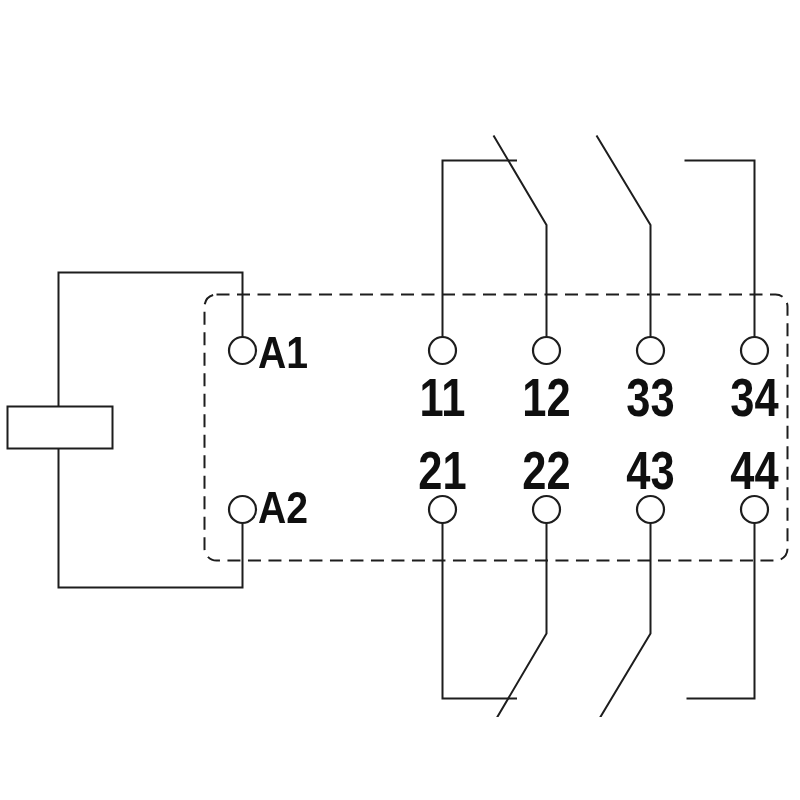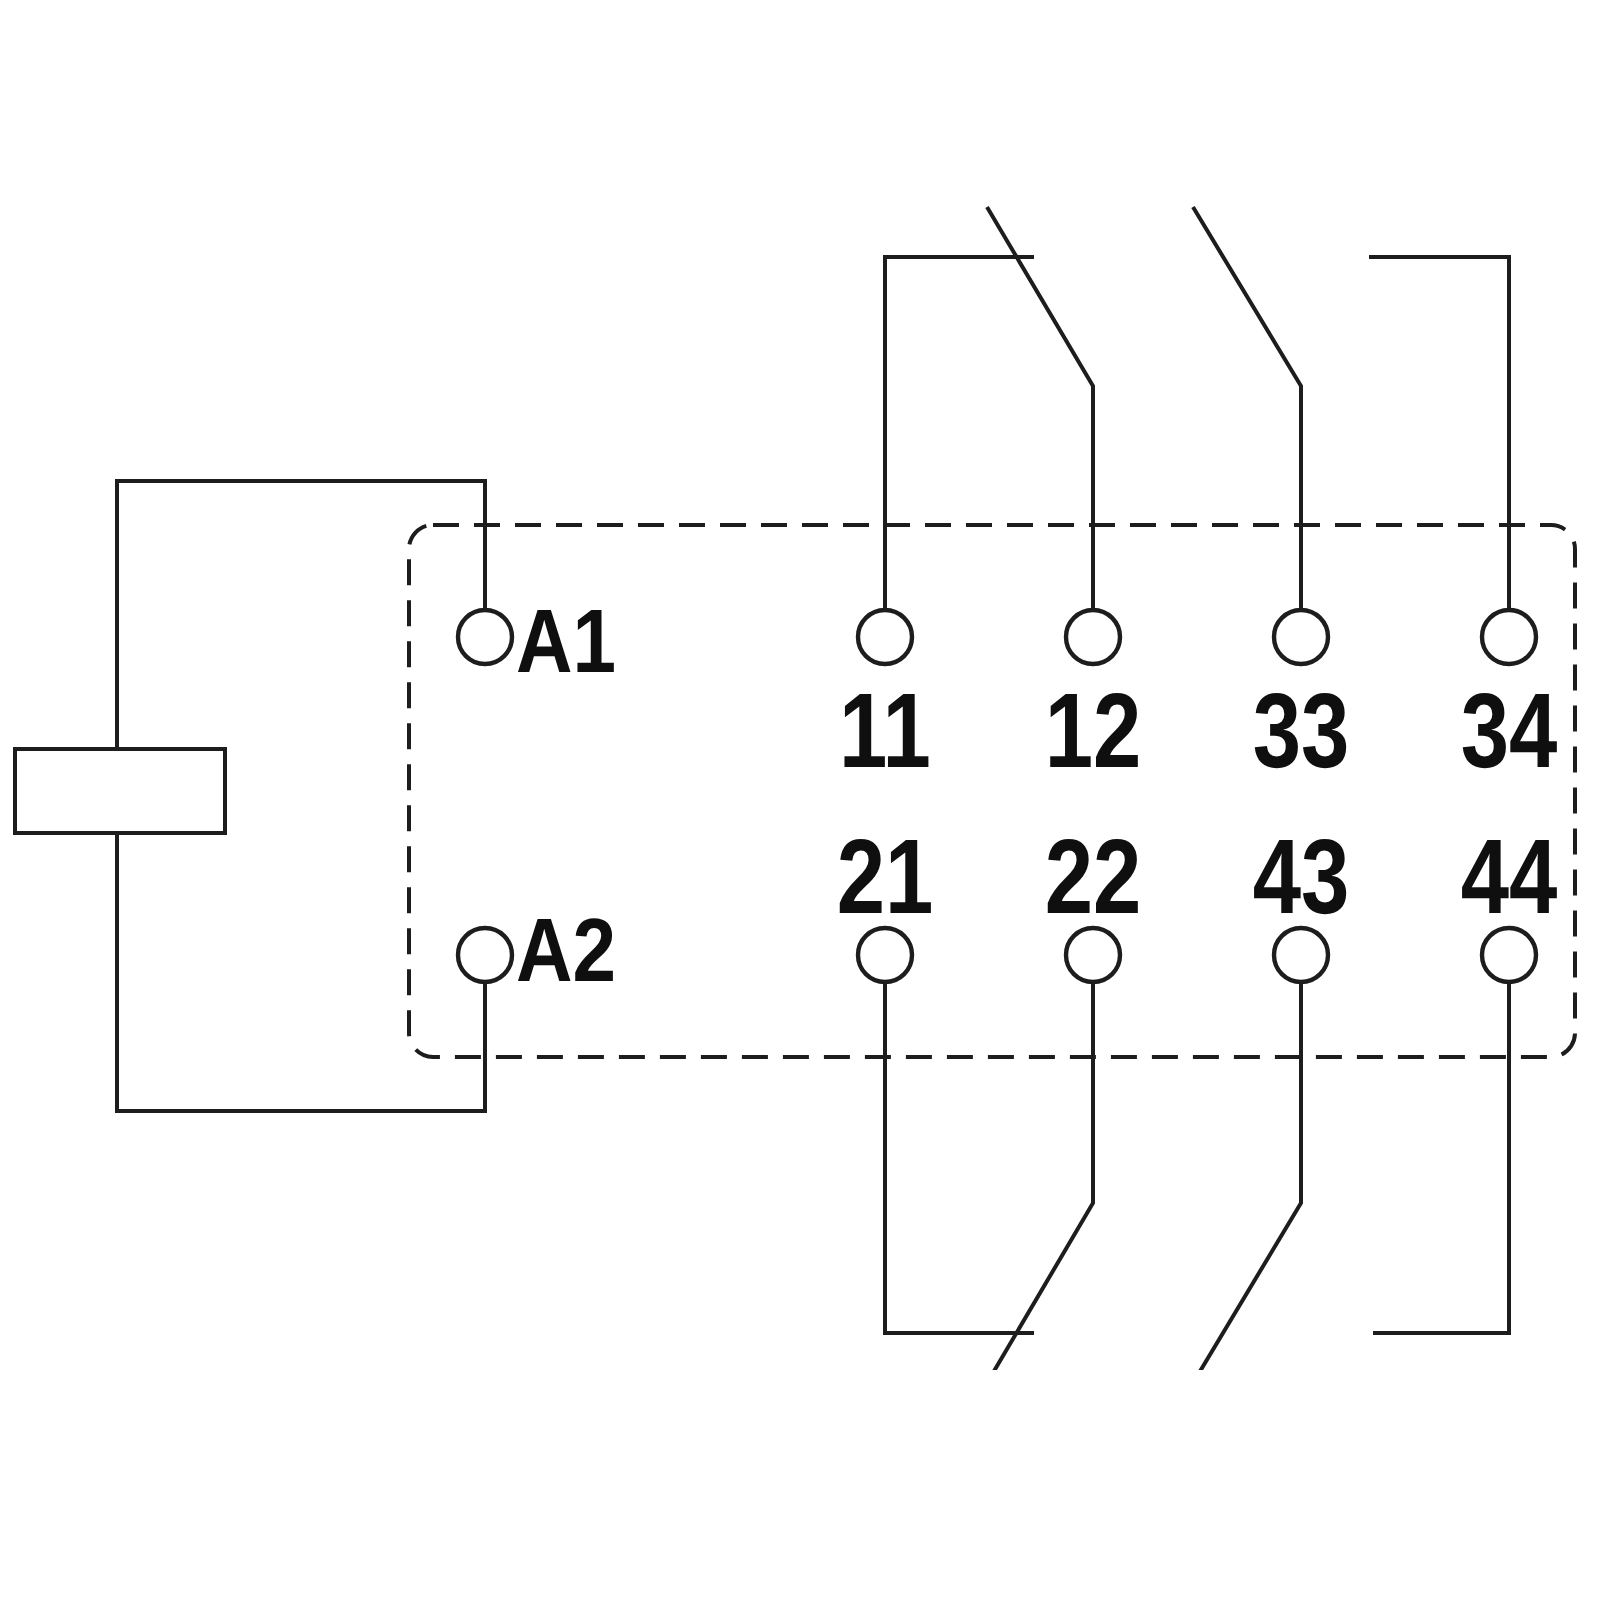--- a/index.html
+++ b/index.html
@@ -9,20 +9,21 @@
     height: 800px;
     background: var(--background, #ffffff);
     font-family: "Liberation Sans", sans-serif;
   }
   .canvas {
     position: relative;
     width: 800px;
     height: 685px;
     background: var(--background, #ffffff);
     overflow: hidden;
+    margin-top: 32px;
   }
   svg { display: block; }
   .wire {
     fill: none;
     stroke: var(--line, #1d1d1d);
     stroke-width: 2;
     stroke-linecap: butt;
     stroke-linejoin: miter;
   }
   .outline-dashed {

